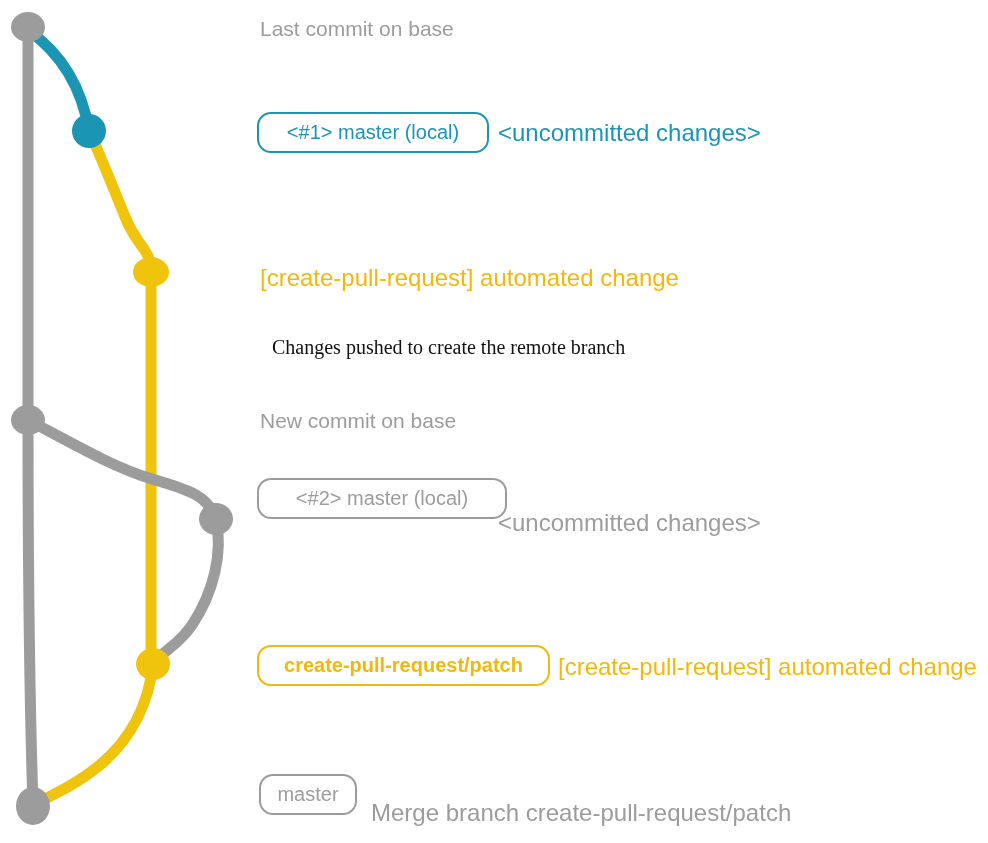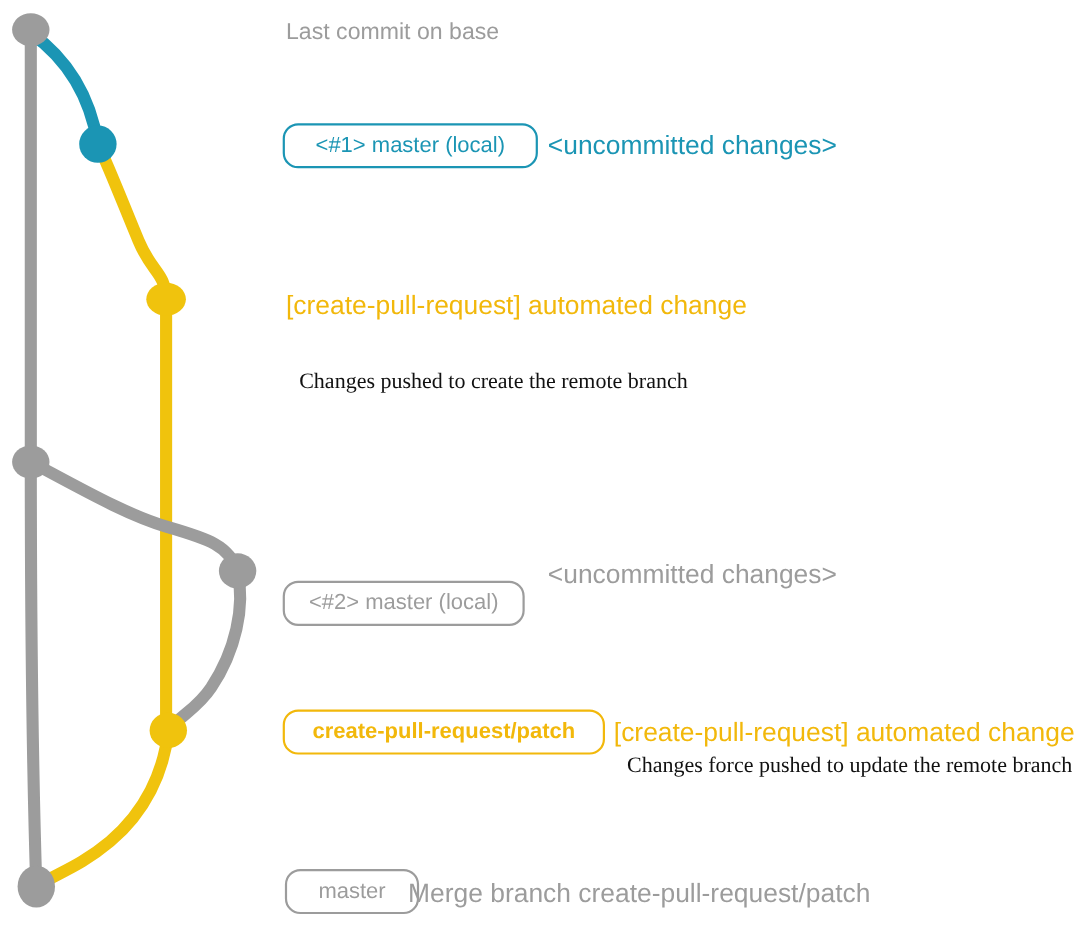--- a/index.html
+++ b/index.html
@@ -92,24 +92,24 @@
   </svg>
 
   <div class="big-label" style="left:260px; top:17px;">Last commit on base</div>
 
   <div class="badge teal" style="left:257px; top:112px; width:232px;border-radius:14px;">&lt;#1&gt; master (local)</div>
   <div class="note teal" style="left:498px; top:119px;">&lt;uncommitted changes&gt;</div>
 
   <div class="note yellow" style="left:260px; top:264px;">[create-pull-request] automated change</div>
   <div class="caption" style="left:272px; top:296px;margin-top:40px;">Changes pushed to create the remote branch</div>
 
+  <div class="big-label" style="left:260px; top:409px;">New commit on base</div>
 
-  <div class="badge gray" style="left:257px; top:528px; width:220px;">&lt;#2&gt; master (local)</div>
+  <div class="badge gray" style="left:257px; top:478px; width:250px;">&lt;#2&gt; master (local)</div>
   <div class="note gray" style="left:498px; top:509px;">&lt;uncommitted changes&gt;</div>
 
   <div class="badge yellow" style="left:257px; top:645px; width:293px;font-weight:bold;">create-pull-request/patch</div>
   <div class="note yellow" style="left:558px; top:653px;">[create-pull-request] automated change</div>
-  <div class="caption" style="left:570px; top:685px;">Changes force pushed to update the remote branch</div>
 
-  <div class="badge gray" style="left:259px; top:790px; width:122px;">master</div>
+  <div class="badge gray" style="left:259px; top:774px; width:98px;">master</div>
   <div class="note gray" style="left:371px; top:799px;text-align:center;">Merge branch create-pull-request/patch</div>
 
 </div>
 
 </body></html>

